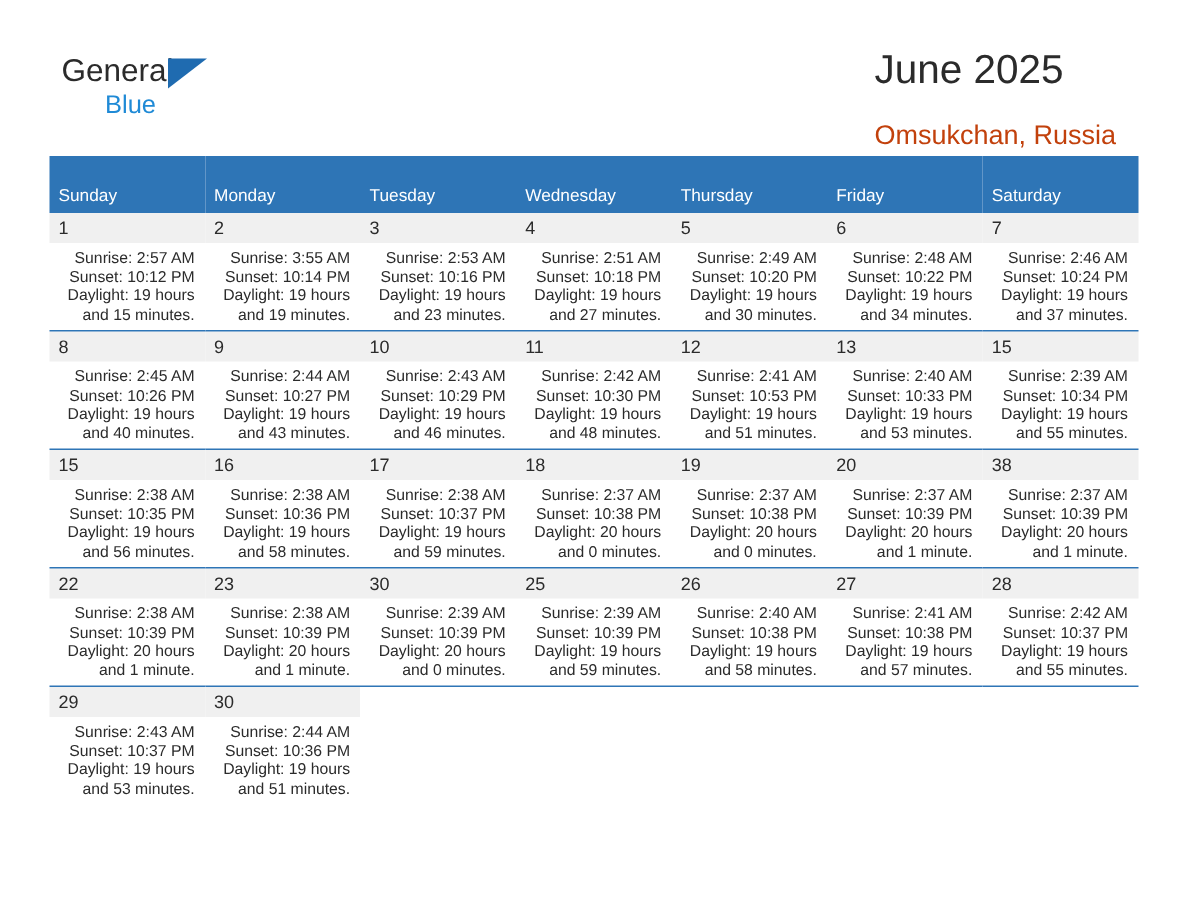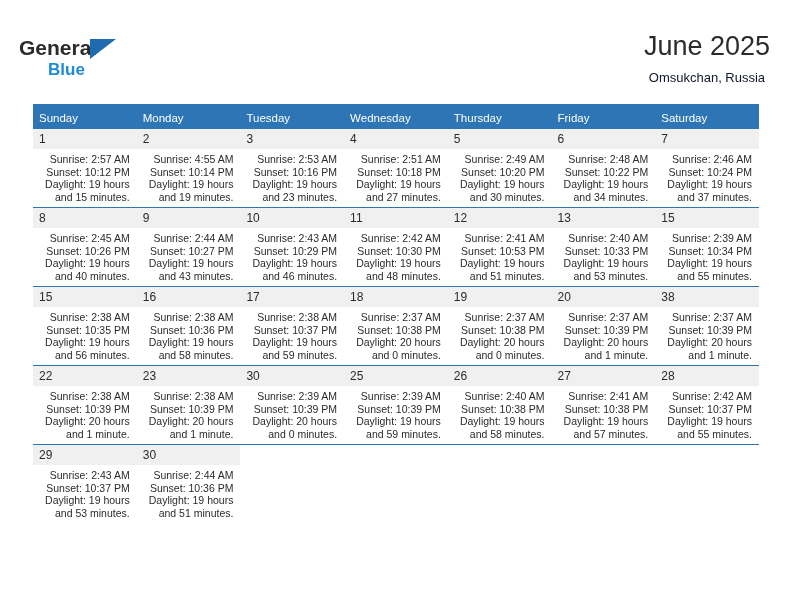--- a/index.html
+++ b/index.html
@@ -23,25 +23,24 @@
   
   .header {
     position: absolute;
     left: 0;
     top: 0;
     width: 792px;
     height: 100px;
   }
   .logo {
     position: absolute;
-    left: 19px;
+    left: 41px;
     top: 36px;
     width: 120px;
     height: 46px;
-    font-weight: bold;
   }
   .logo-general {
     position: absolute;
     left: 0;
     top: 0;
     font-size: 21px;
     letter-spacing: 0px;
     color: #2b2b2b;
     font-family: "Liberation Sans", sans-serif;
     line-height: 24px;
@@ -59,55 +58,55 @@
     position: absolute;
     left: 29px;
     top: 22px;
     font-size: 17px;
     color: #1f8ad6;
     line-height: 24px;
   }
 
   .title-block {
     position: absolute;
-    right: 22px;
+    right: 48px;
     top: 30px;
-    text-align: center;
+    text-align: left;
   }
   .cal-title {
     font-size: 27px;
     color: #2b2b2b;
     font-weight: normal;
     line-height: 32px;
     white-space: nowrap;
   }
   .cal-subtitle {
-    margin-top: 7px;
-    font-size: 13px;
-    color: #0f172a;
+    margin-top: 19px;
+    font-size: 18px;
+    color: #c2410c;
     line-height: 18px;
     white-space: nowrap;
   }
 
   
   .calendar {
     position: absolute;
     left: 33px;
     top: 104px;
     width: 726px;
     border-collapse: collapse;
     table-layout: fixed;
   }
   .calendar th {
     background: #2e75b6;
     color: #ffffff;
     font-weight: normal;
     font-size: 11.5px;
     text-align: left;
-    padding: 7px 0 5px 6px;
+    padding: 20px 0 5px 6px;
     height: 13px;
     border: none;
   }
   .calendar td {
     vertical-align: top;
     padding: 0;
     border: none;
     border-top: 1px solid #2e75b6;
     height: 78px;
     width: 103.71px;
@@ -179,21 +178,21 @@
           <div class="daynum">1</div>
           <div class="details">
             <div>Sunrise: 2:57 AM</div>
             <div>Sunset: 10:12 PM</div>
             <div class="wrap">Daylight: 19 hours and 15 minutes.</div>
           </div>
         </td>
         <td>
           <div class="daynum">2</div>
           <div class="details">
-            <div>Sunrise: 4:55 AM</div>
+            <div>Sunrise: 3:55 AM</div>
             <div>Sunset: 10:14 PM</div>
             <div class="wrap">Daylight: 19 hours and 19 minutes.</div>
           </div>
         </td>
         <td>
           <div class="daynum">3</div>
           <div class="details">
             <div>Sunrise: 2:53 AM</div>
             <div>Sunset: 10:16 PM</div>
             <div class="wrap">Daylight: 19 hours and 23 minutes.</div>

